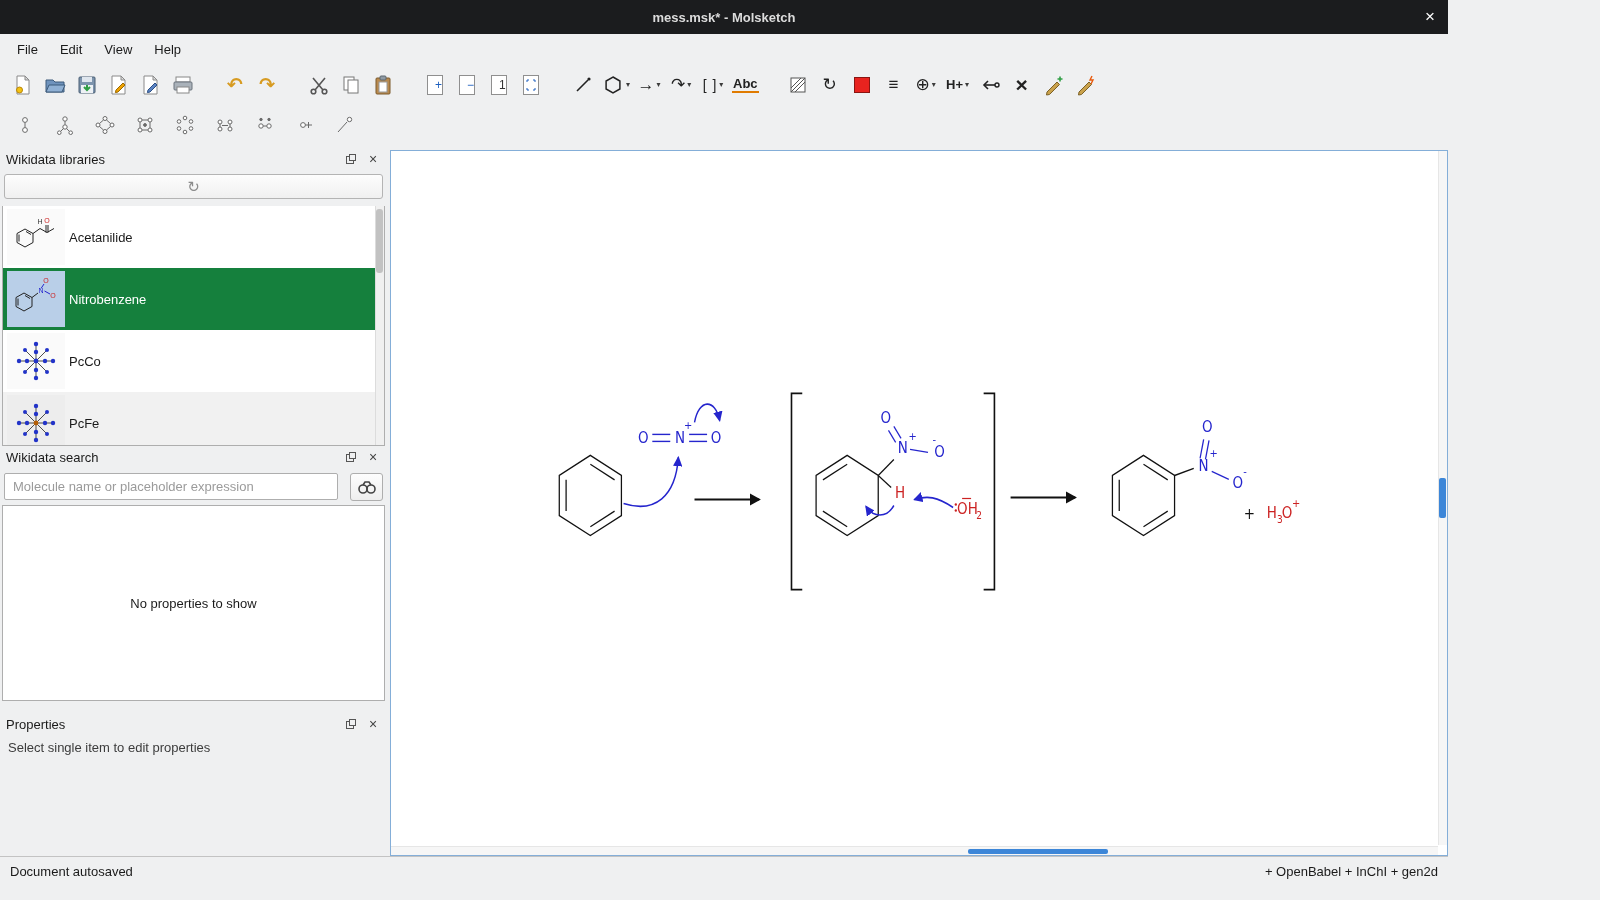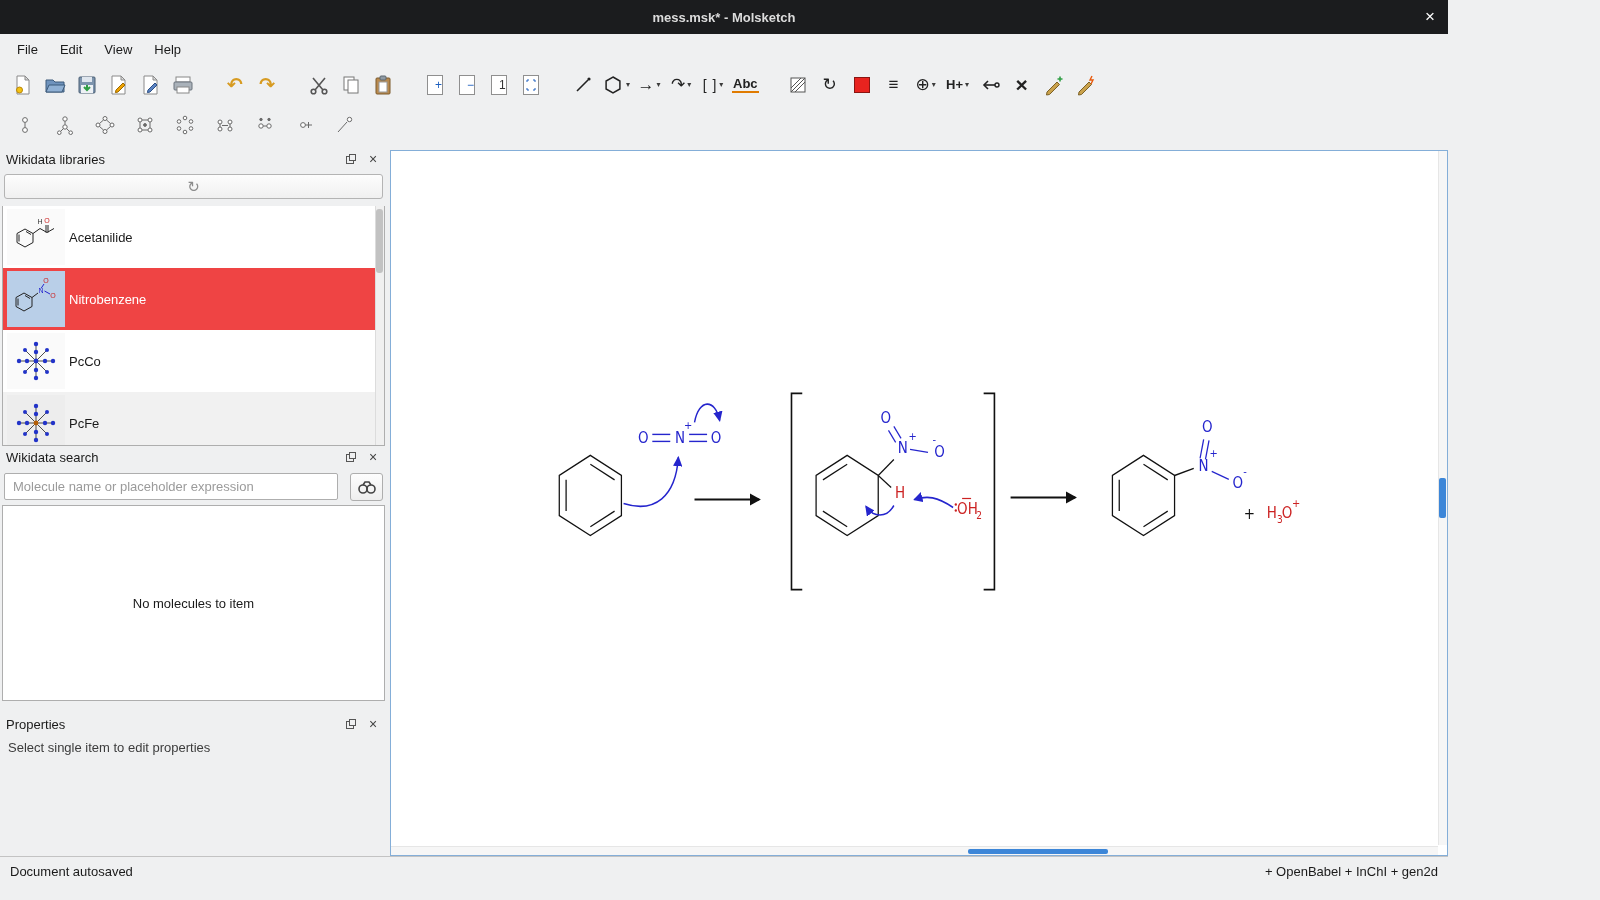--- a/index.html
+++ b/index.html
@@ -34,21 +34,21 @@
   .dock{width:389px;flex:none;display:flex;flex-direction:column;padding:0 4px 0 2px}
   .phead{height:22px;display:flex;align-items:center;padding:0 4px;flex:none}
   .phead .ptitle{flex:1}
   .pbtn{width:16px;height:16px;display:flex;align-items:center;justify-content:center;margin-left:6px;color:#444;font-size:14px;line-height:1}
   .refreshbtn{height:25px;margin:4px 2px 7px 2px;border:1px solid #b4b4b4;border-radius:3px;background:linear-gradient(#fdfdfd,#f0f0f0);display:flex;align-items:center;justify-content:center;color:#8d8d8d;font-size:15px;flex:none}
   .tabbar{height:25px;display:flex;justify-content:center;border-bottom:1px solid #aeaeae;flex:none}
   .tab{height:25px;margin-bottom:-1px;padding:0 16px;border:1px solid #aeaeae;border-bottom:1px solid #fbfbfb;border-radius:3px 3px 0 0;background:#fbfbfb;display:flex;align-items:center}
   .liblist{height:240px;background:#fff;border:1px solid #aeaeae;border-top:none;position:relative;overflow:hidden;flex:none}
   .librow{height:62px;display:flex;align-items:center;gap:4px;padding-left:4px}
   .librow.alt{background:#f1f1f1}
-  .librow.selected{background:#ef4444;color:#fff}
+  .librow.selected{background:#15803d;color:#fff}
   .thumb{width:58px;height:56px;display:flex;align-items:center;justify-content:center;background:#fafafa;flex:none}
   .librow.alt .thumb{background:#ededed}
   .librow.selected .thumb{background:#b9cfe8}
   .libscroll{position:absolute;right:0;top:0;bottom:0;width:9px;background:#f0f0f0;border-left:1px solid #dcdcdc}
   .libthumbbar{position:absolute;right:1px;top:3px;width:7px;height:64px;background:#c2c2c2;border-radius:3px}
   .searchrow{height:37px;display:flex;align-items:center;gap:12px;padding:0 2px;flex:none}
   .searchinput{flex:1;height:27px;border:1px solid #aeaeae;border-radius:2px;padding:0 8px;font:inherit;color:#333;background:#fff;outline:none}
   .searchinput::placeholder{color:#9b9b9b}
   .searchbtn{width:33px;height:28px;border:1px solid #aeaeae;border-radius:3px;background:linear-gradient(#fdfdfd,#eeeeee);display:flex;align-items:center;justify-content:center;flex:none}
   .wikilist{height:196px;background:#fff;border:1px solid #aeaeae;display:flex;align-items:center;justify-content:center;flex:none}
@@ -465,21 +465,21 @@
         <input class="searchinput" type="text" placeholder="Molecule name or placeholder expression" style="">
         <div class="searchbtn">
           <svg width="20" height="16">
               <circle cx="6" cy="10" r="4" fill="none" stroke="#444" stroke-width="1.6"></circle>
               <circle cx="14" cy="10" r="4" fill="none" stroke="#444" stroke-width="1.6"></circle>
               <path d="M6 6 L8 3 h4 l2 3" fill="none" stroke="#444" stroke-width="1.6"></path>
             </svg>
         </div>
       </div>
       <div class="wikilist">
-        <span>No molecules to item</span>
+        <span>No properties to show</span>
       </div>
 
       <div class="dsplit"></div>
 
       <div class="phead">
         <span class="ptitle">Properties</span>
         <span class="pbtn">
           <svg width="12" height="12">
               <rect x="1.5" y="3.5" width="7" height="7" fill="none" stroke="#555"></rect>
               <rect x="4.5" y="1.5" width="6" height="6" fill="#eff0f1" stroke="#555"></rect>

